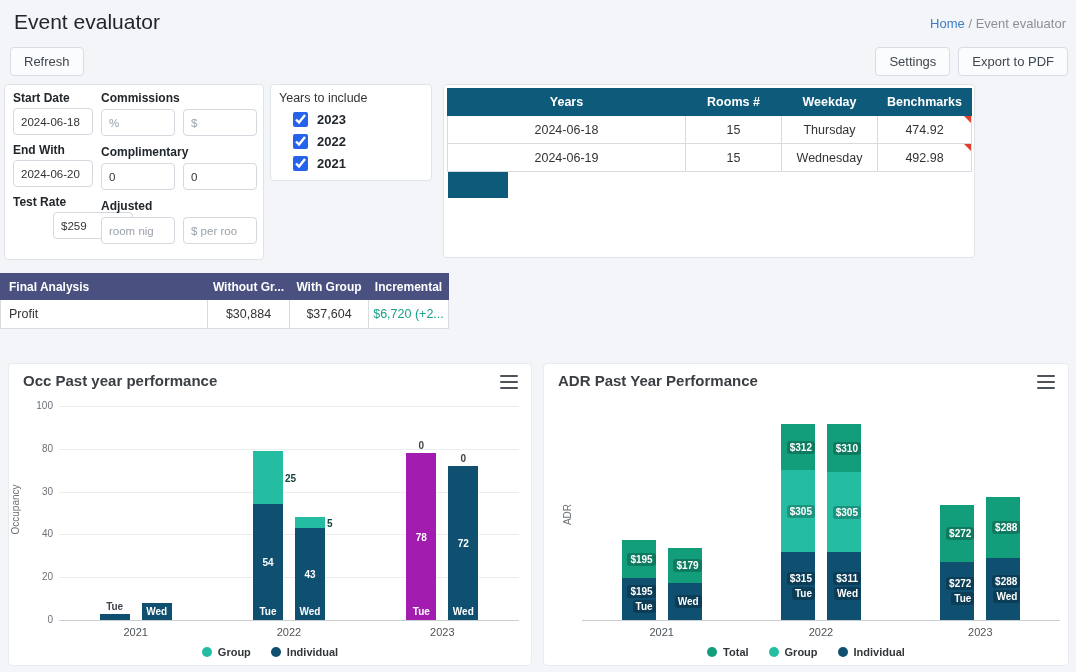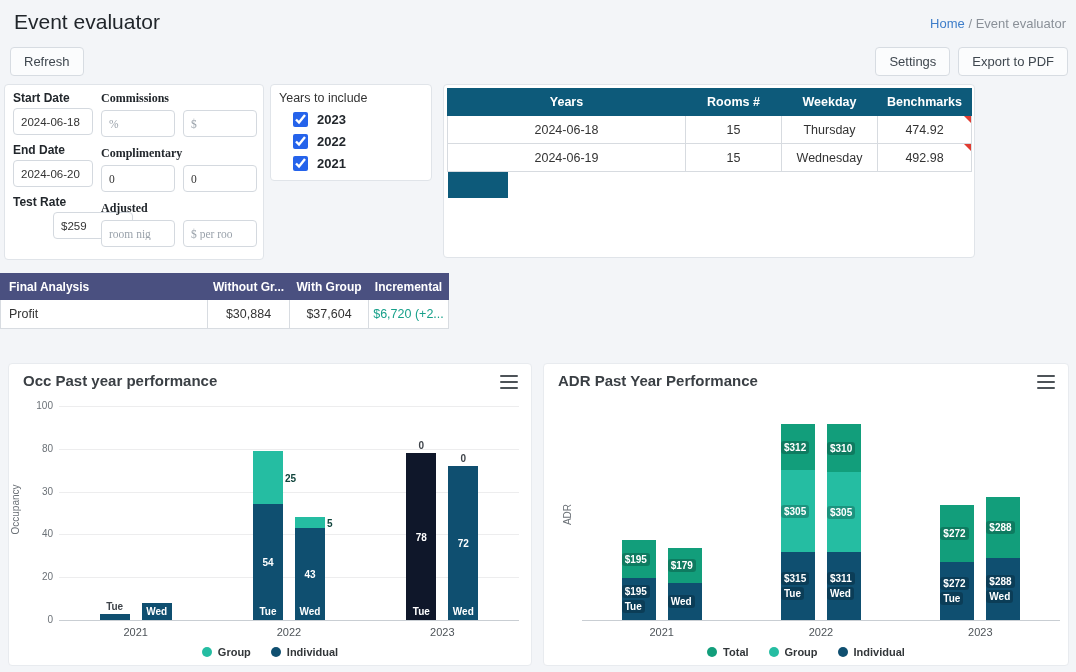--- a/index.html
+++ b/index.html
@@ -43,21 +43,21 @@
              cursor:pointer;display:flex;flex-direction:column;justify-content:space-between;padding:1px;}
   .hamburger span{display:block;height:2px;background:#4d5358;border-radius:1px;}
   .ylabel{position:absolute;font-size:10px;color:#6b7177;transform:rotate(-90deg);text-align:center;}
   .plot{position:absolute;}
   .gridline{position:absolute;left:0;right:0;height:1px;background:#ededee;}
   .axisline{position:absolute;left:0;right:0;bottom:-1px;height:1px;background:#c9ced3;}
   .ytick{position:absolute;left:-34px;width:28px;text-align:right;font-size:10px;color:#6b7177;}
   .xcat{position:absolute;width:60px;text-align:center;font-size:11px;color:#4d5358;}
   .bar{position:absolute;bottom:0;display:flex;flex-direction:column-reverse;cursor:pointer;}
   .seg{position:relative;width:100%;}
-  .seg.flexc{display:flex;flex-direction:column;align-items:flex-start;justify-content:center;gap:2px;}
+  .seg.flexc{display:flex;flex-direction:column;align-items:flex-end;justify-content:center;gap:2px;}
   .seg-label{position:absolute;left:0;right:0;top:50%;transform:translateY(-50%);text-align:center;font-size:10px;font-weight:bold;}
   .on-navy{color:#fff;}
   .on-teal{color:#10443c;padding-left:32px;}
   .day-in{position:absolute;left:0;right:0;bottom:3px;text-align:center;font-size:10px;font-weight:bold;color:#fff;}
   .above{position:absolute;left:0;right:0;text-align:center;font-size:10px;font-weight:bold;color:#3f444a;}
   .pill{display:inline-block;font-size:10px;font-weight:bold;color:#fff;background:rgba(0,0,0,0.22);
         border-radius:3px;padding:0 3px;line-height:13px;}
   .legend{position:absolute;bottom:7px;left:0;right:0;display:flex;justify-content:center;align-items:center;gap:20px;}
   .legend-item{display:flex;align-items:center;gap:6px;font-size:11px;font-weight:bold;color:#323639;cursor:pointer;}
   .dot{width:10px;height:10px;border-radius:50%;}
@@ -77,26 +77,26 @@
 
 <div style="position:absolute;right:8px;top:47px;display:flex;gap:8px;">
   <button class="btn">Settings</button>
   <button class="btn">Export to PDF</button>
 </div>
 
 <div class="card" style="left:4px;top:84px;width:260px;height:176px;">
   <div style="position:absolute;left:8px;top:6px;width:80px;">
     <div class="label">Start Date</div>
     <input class="input" type="text" style="margin-top: 3px;" value="2024-06-18">
-    <div class="label" style="margin-top:8px;">End Date</div>
+    <div class="label" style="margin-top:8px;">End With</div>
     <input class="input" type="text" style="margin-top: 3px;" value="2024-06-20">
     <div class="label" style="margin-top:8px;">Test Rate</div>
     <input class="input" type="text" style="margin-top: 3px; margin-left: 40px;" value="$259">
   </div>
-  <div style="position:absolute;left:96px;top:6px;width:156px;font-family:Liberation Serif, serif;">
+  <div style="position:absolute;left:96px;top:6px;width:156px;">
     <div class="label">Commissions</div>
     <div class="pair">
       <input class="input" type="text" placeholder="%" style="">
       <input class="input" type="text" placeholder="$" style="">
     </div>
     <div class="label" style="margin-top:9px;">Complimentary</div>
     <div class="pair">
       <input class="input" type="text" value="0" style="">
       <input class="input" type="text" value="0" style="">
     </div>
@@ -217,21 +217,21 @@
         <div class="seg" style="height: 92.02px; background: rgb(15, 79, 112);">
           <span class="seg-label on-navy">43</span>
         </div>
         <div class="seg" style="height: 10.7px; background: rgb(37, 189, 162);">
           <span class="seg-label on-teal">5</span>
         </div>
         <span class="day-in">Wed</span>
       </div>
       <div class="xcat" style="left: 353.333px; top: 220px;">2023</div>
       <div class="bar" style="left: 347.333px; width: 30px; height: 166.92px;">
-        <div class="seg" style="height: 166.92px; background: #0f172a;">
+        <div class="seg" style="height: 166.92px; background: #a21caf;">
           <span class="seg-label on-navy">78</span>
         </div>
         <span class="day-in">Tue</span>
         <span class="above" style="bottom: 168.92px;">0</span>
       </div>
       <div class="bar" style="left: 389.333px; width: 30px; height: 154.08px;">
         <div class="seg" style="height: 154.08px; background: rgb(15, 79, 112);">
           <span class="seg-label on-navy">72</span>
         </div>
         <span class="day-in">Wed</span>

